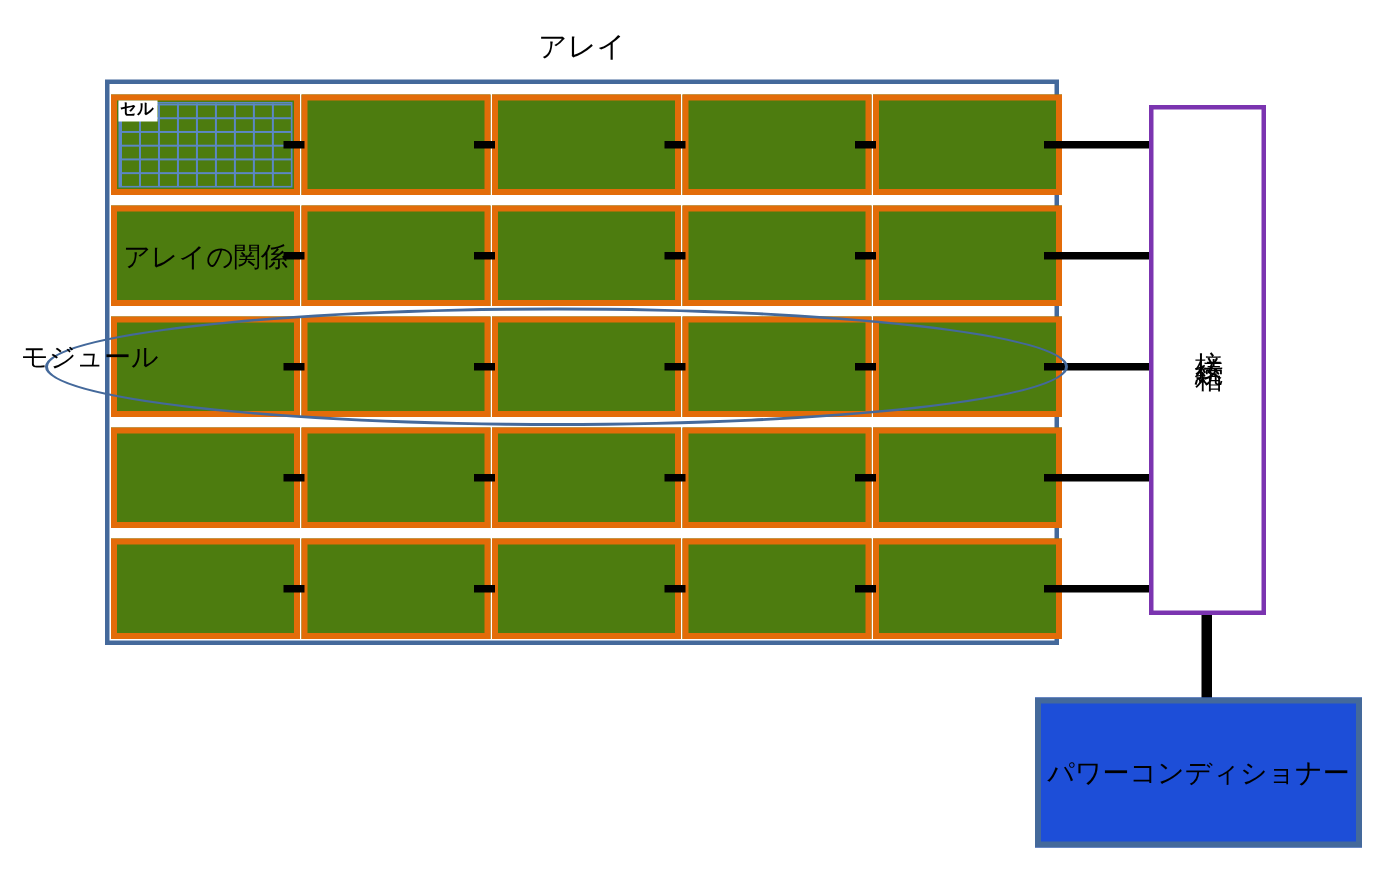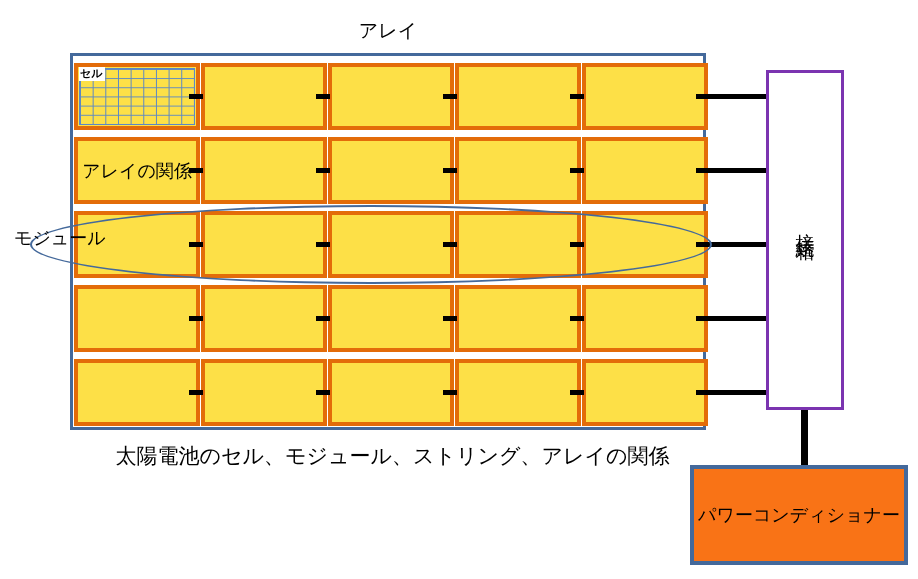--- a/index.html
+++ b/index.html
@@ -37,21 +37,21 @@
     background:#fff;
     z-index:1;
   }
 
   
   .module{
     position:absolute;
     width:126px;height:67px;
     border:4px solid #e36c09;
     box-sizing:border-box;
-    background:#fde047;
+    background:#4d7c0f;
     z-index:2;
     display:flex;align-items:center;justify-content:center;
   }
   .module-label{font-size:18px;}
 
   
   #cell-grid{
     position:absolute;inset:1px;
     border:1px solid #5b87c5;
     background-image:
@@ -96,21 +96,21 @@
     writing-mode:vertical-rl;text-orientation:upright;
     font-size:19px;letter-spacing:5px;
     white-space:nowrap;
   }
 
   
   #pc-box{
     left:690px;top:465px;width:218px;height:100px;
     border:4px solid #44699b;
     box-sizing:border-box;
-    background:#f97316;
+    background:#1d4ed8;
     z-index:4;
     display:flex;align-items:center;justify-content:center;
   }
   #pc-label{font-size:18px;white-space:nowrap;}
 </style>
 </head>
 <body>
 
 <div id="stage">
 
@@ -183,16 +183,15 @@
   <div class="abs" id="string-label">モジュール</div>
 
   <div class="abs" id="junction-box">
     <div id="junction-label">接続箱</div>
   </div>
 
   <div class="abs" id="pc-box">
     <div id="pc-label">パワーコンディショナー</div>
   </div>
 
-  <div class="abs" id="caption">太陽電池のセル、モジュール、ストリング、アレイの関係</div>
 
 <div class="connector" style="left: 801px; top: 408px; width: 7px; height: 58px;"></div>
   </div>
 
 </body></html>

